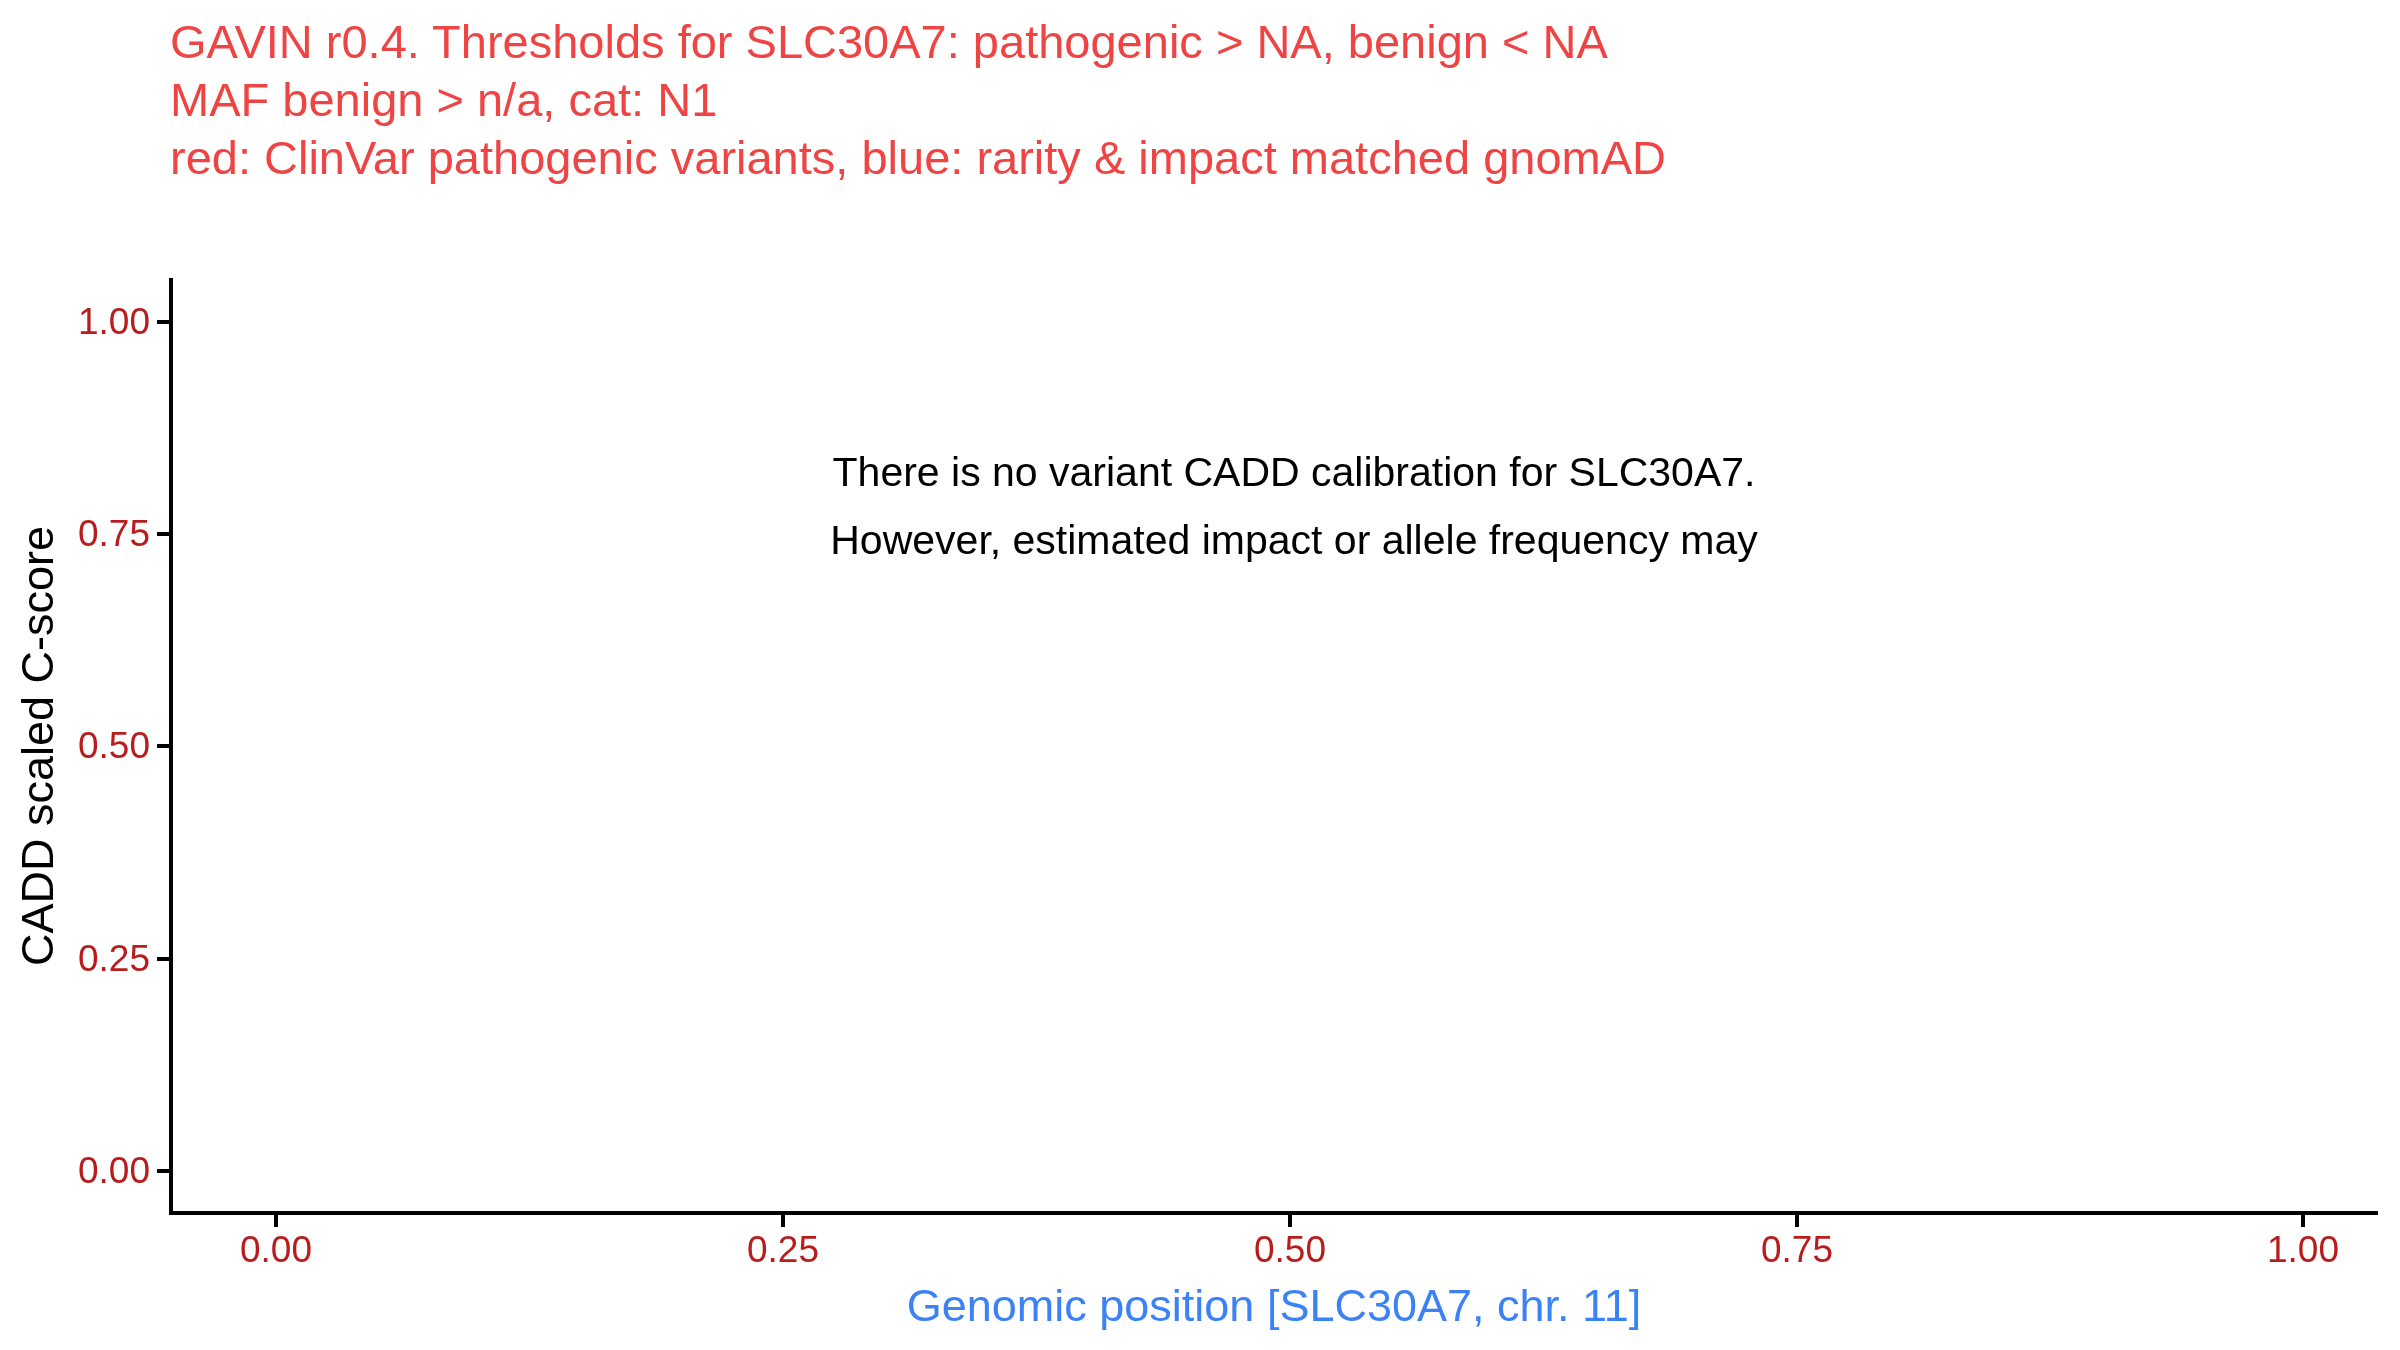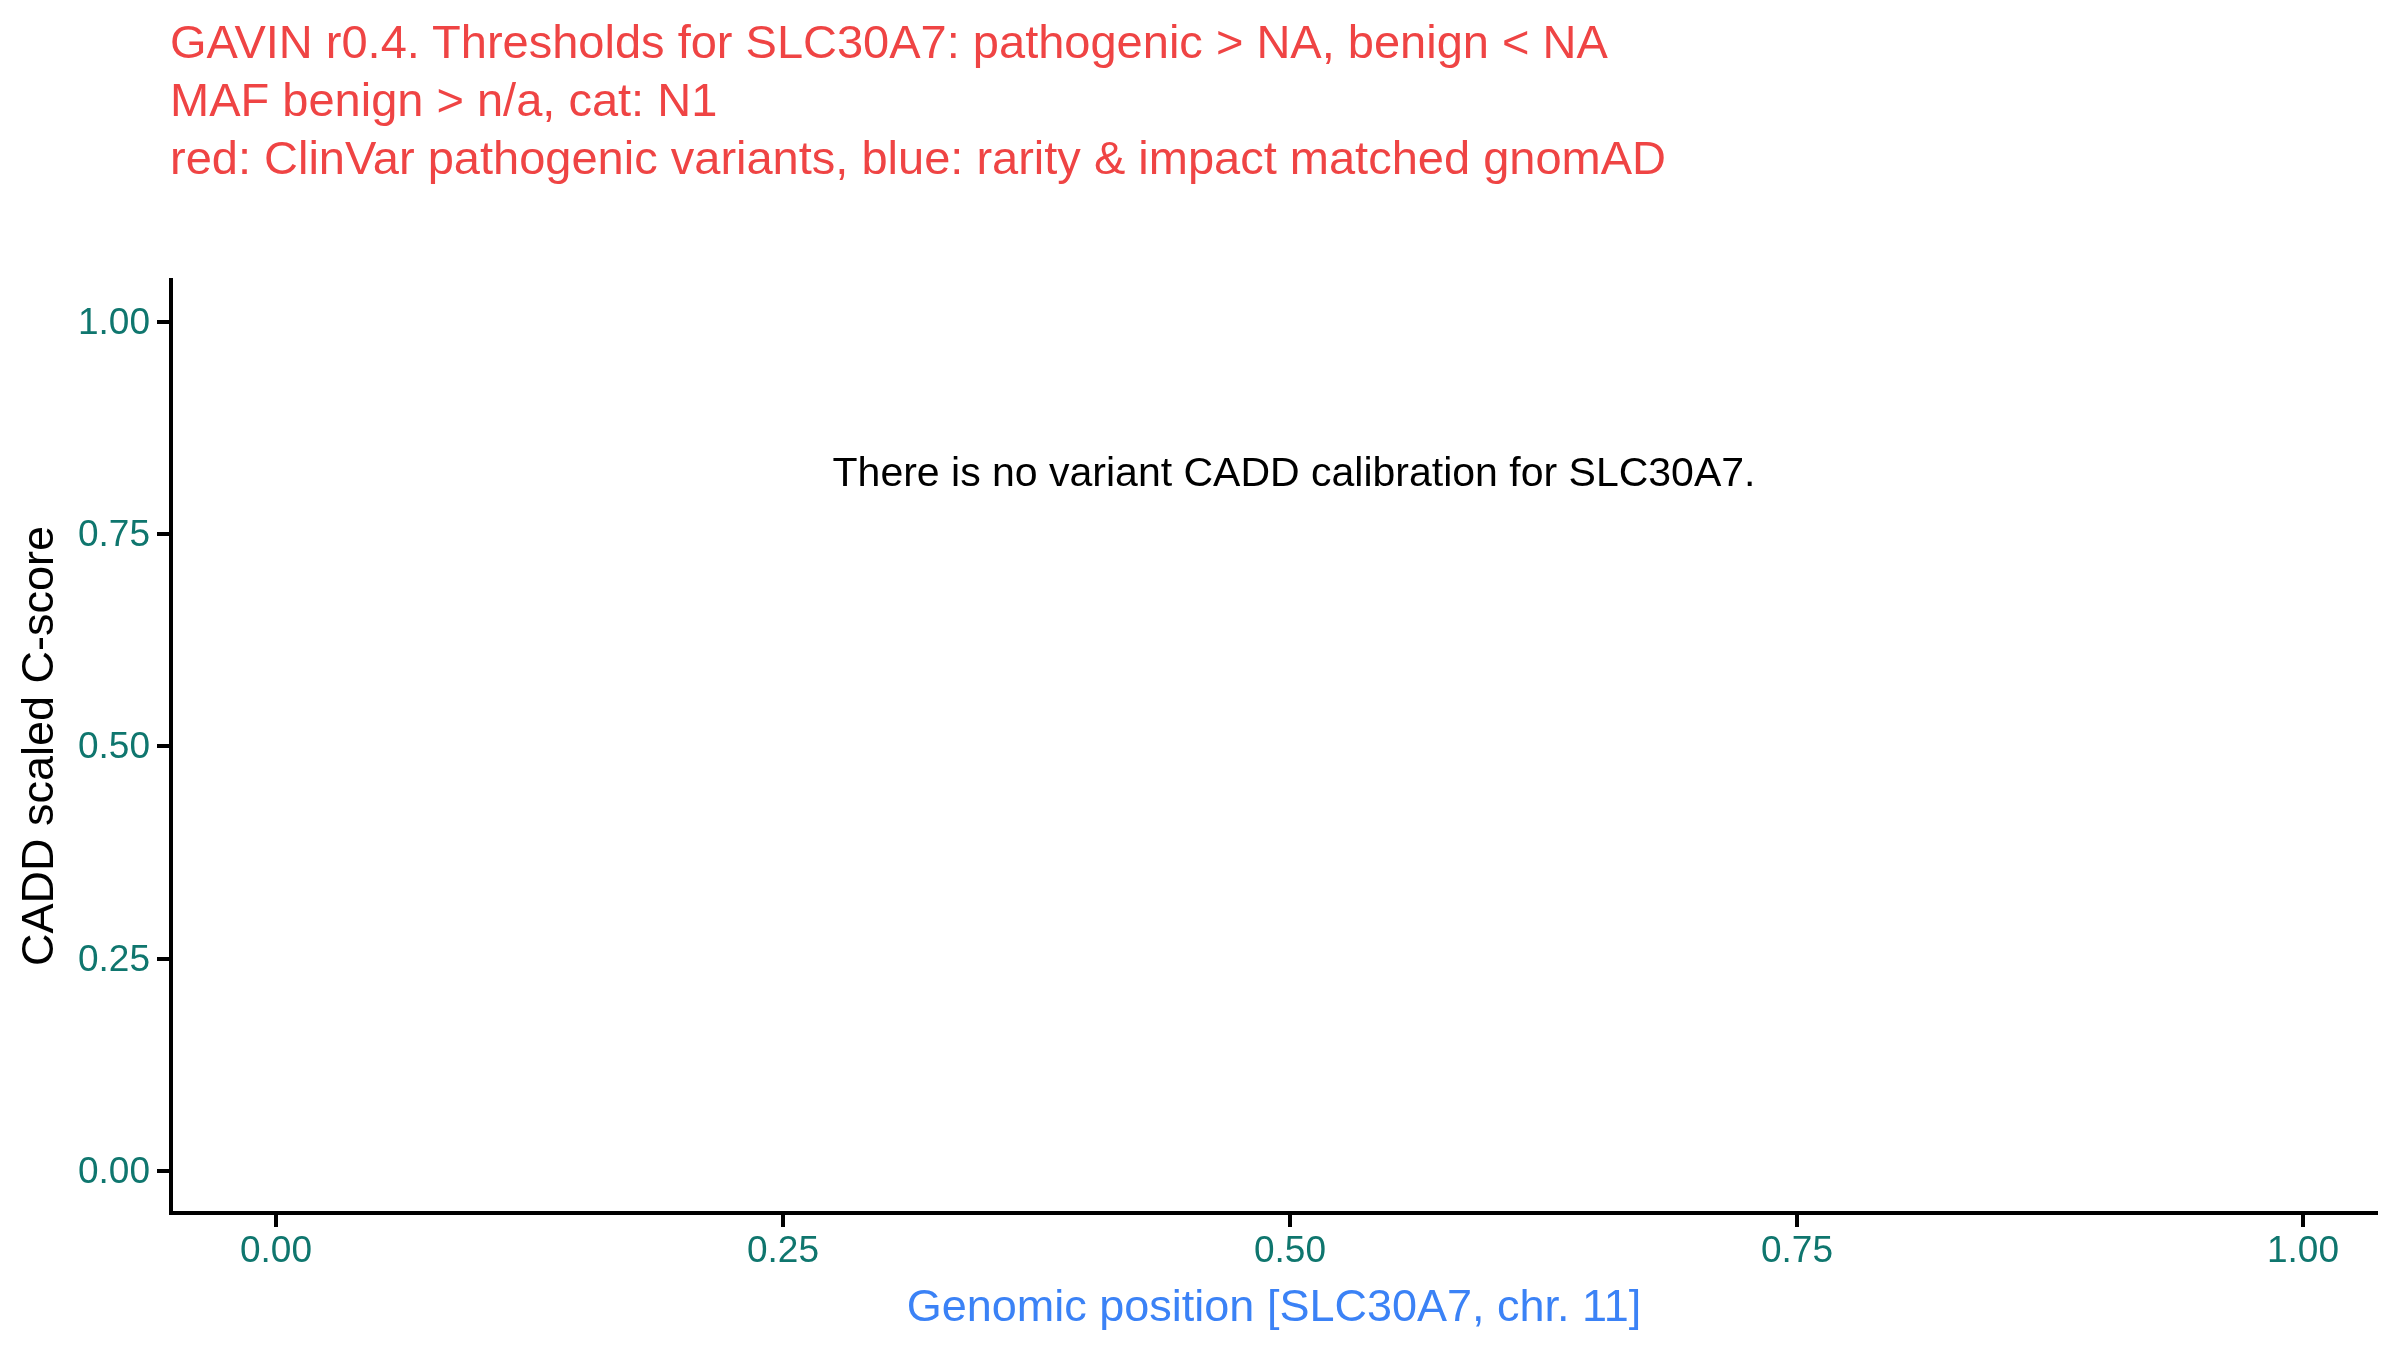--- a/index.html
+++ b/index.html
@@ -38,21 +38,21 @@
   .tick-mark {
     position: absolute;
     background: #000000;
   }
   .y-tick-mark { width: 12px; height: 4px; left: 157px; }
   .x-tick-mark { width: 4px; height: 12px; top: 1215px; }
   .tick-label {
     position: absolute;
     font-size: 37px;
     line-height: 40px;
-    color: #0f766e;
+    color: #b91c1c;
   }
   .y-tick-label {
     left: 0;
     width: 150px;
     text-align: right;
   }
   .x-tick-label {
     width: 160px;
     top: 1230px;
     text-align: center;
@@ -119,13 +119,14 @@
 <div class="tick-label x-tick-label" style="left:703px">0.25</div>
 <div class="tick-label x-tick-label" style="left:1210px">0.50</div>
 <div class="tick-label x-tick-label" style="left:1717px">0.75</div>
 <div class="tick-label x-tick-label" style="left:2223px">1.00</div>
 
 <div class="x-axis-title">Genomic position [SLC30A7, chr. 11]</div>
 <div class="y-axis-title">CADD scaled C-score</div>
 
 <div class="annotation">
   <div>There is no variant CADD calibration for SLC30A7.</div>
+  <div>However, estimated impact or allele frequency may</div>
 </div>
 
 </body></html>

